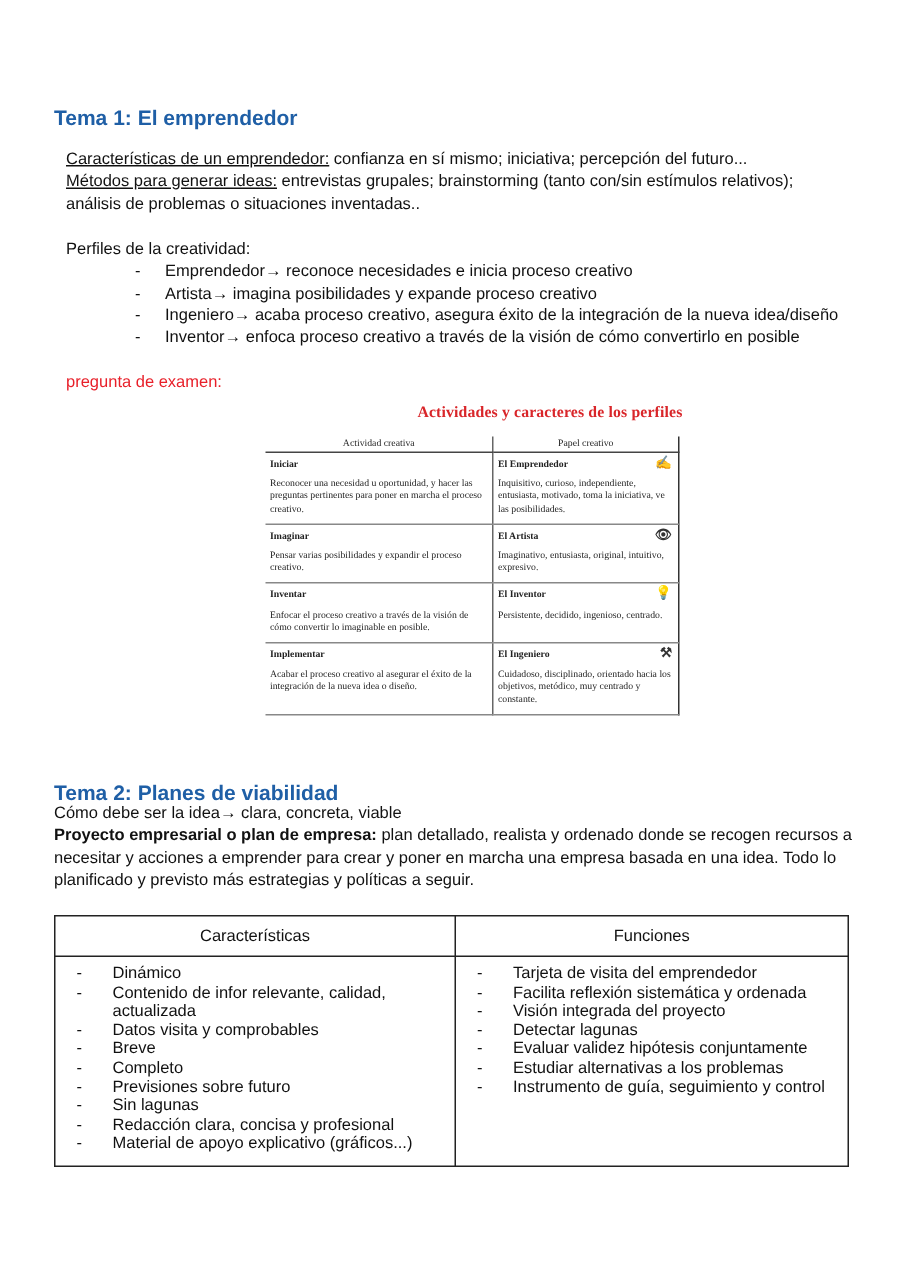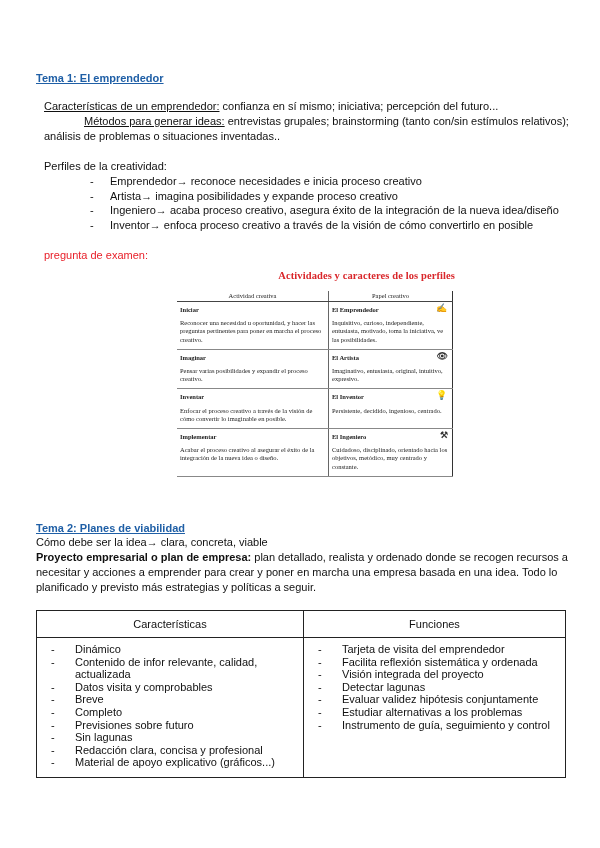--- a/index.html
+++ b/index.html
@@ -1,19 +1,19 @@
 <!DOCTYPE html>
 <html><head>
 <meta charset="utf-8">
 <style>
   html, body { margin: 0; padding: 0; background: #ffffff; }
   body { width: 600px; height: 848px; position: relative; overflow: hidden;
          font-family: "Liberation Sans", sans-serif; color: #111; font-size: 11px; }
   .abs { position: absolute; }
-  .h-blue { color: #1f5fa6; font-weight: bold; font-size: 11px; text-decoration: underline; }
+  .h-blue { color: #1f5fa6; font-weight: bold; font-size: 14px; }
   .line { white-space: nowrap; line-height: 14px; }
   .u { text-decoration: underline; }
   .red { color: #e8202a; }
   .bullets { list-style: none; margin: 0; padding: 0; }
   .bullets li { position: relative; padding-left: 20px; line-height: 14.5px; white-space: nowrap; }
   .bullets li .dash { position: absolute; left: 0; top: 0; }
 
   
   .fig { left: 177px; top: 270px; width: 278px; }
   .fig-title { text-align: right; color: #d9262a; font-family: "Liberation Serif", serif;
@@ -35,21 +35,21 @@
   .t2 .bullets li { line-height: 12.6px; padding-left: 24px; white-space: normal; }
 </style>
 </head>
 <body>
 
 <div class="abs h-blue line" style="left:36px; top:71px;">Tema 1: El emprendedor</div>
 
 <div class="abs line" style="left:44px; top:99px;">
   <span class="u">Características de un emprendedor:</span><span> confianza en sí mismo; iniciativa; percepción del futuro...</span>
 </div>
-<div class="abs line" style="left:44px; top:114px;margin-left:40px;">
+<div class="abs line" style="left:44px; top:114px;">
   <span class="u">Métodos para generar ideas:</span><span> entrevistas grupales; brainstorming (tanto con/sin estímulos relativos);</span>
 </div>
 <div class="abs line" style="left:44px; top:129px;">análisis de problemas o situaciones inventadas..</div>
 
 <div class="abs line" style="left:44px; top:159px;">Perfiles de la creatividad:</div>
 <ul class="abs bullets" style="left:90px; top:174px;">
   <li><span class="dash">-</span><span>Emprendedor→ reconoce necesidades e inicia proceso creativo</span></li>
   <li><span class="dash">-</span><span>Artista→ imagina posibilidades y expande proceso creativo</span></li>
   <li><span class="dash">-</span><span>Ingeniero→ acaba proceso creativo, asegura éxito de la integración de la nueva idea/diseño</span></li>
   <li><span class="dash">-</span><span>Inventor→ enfoca  proceso creativo a través de la visión de cómo convertirlo en posible</span></li>

